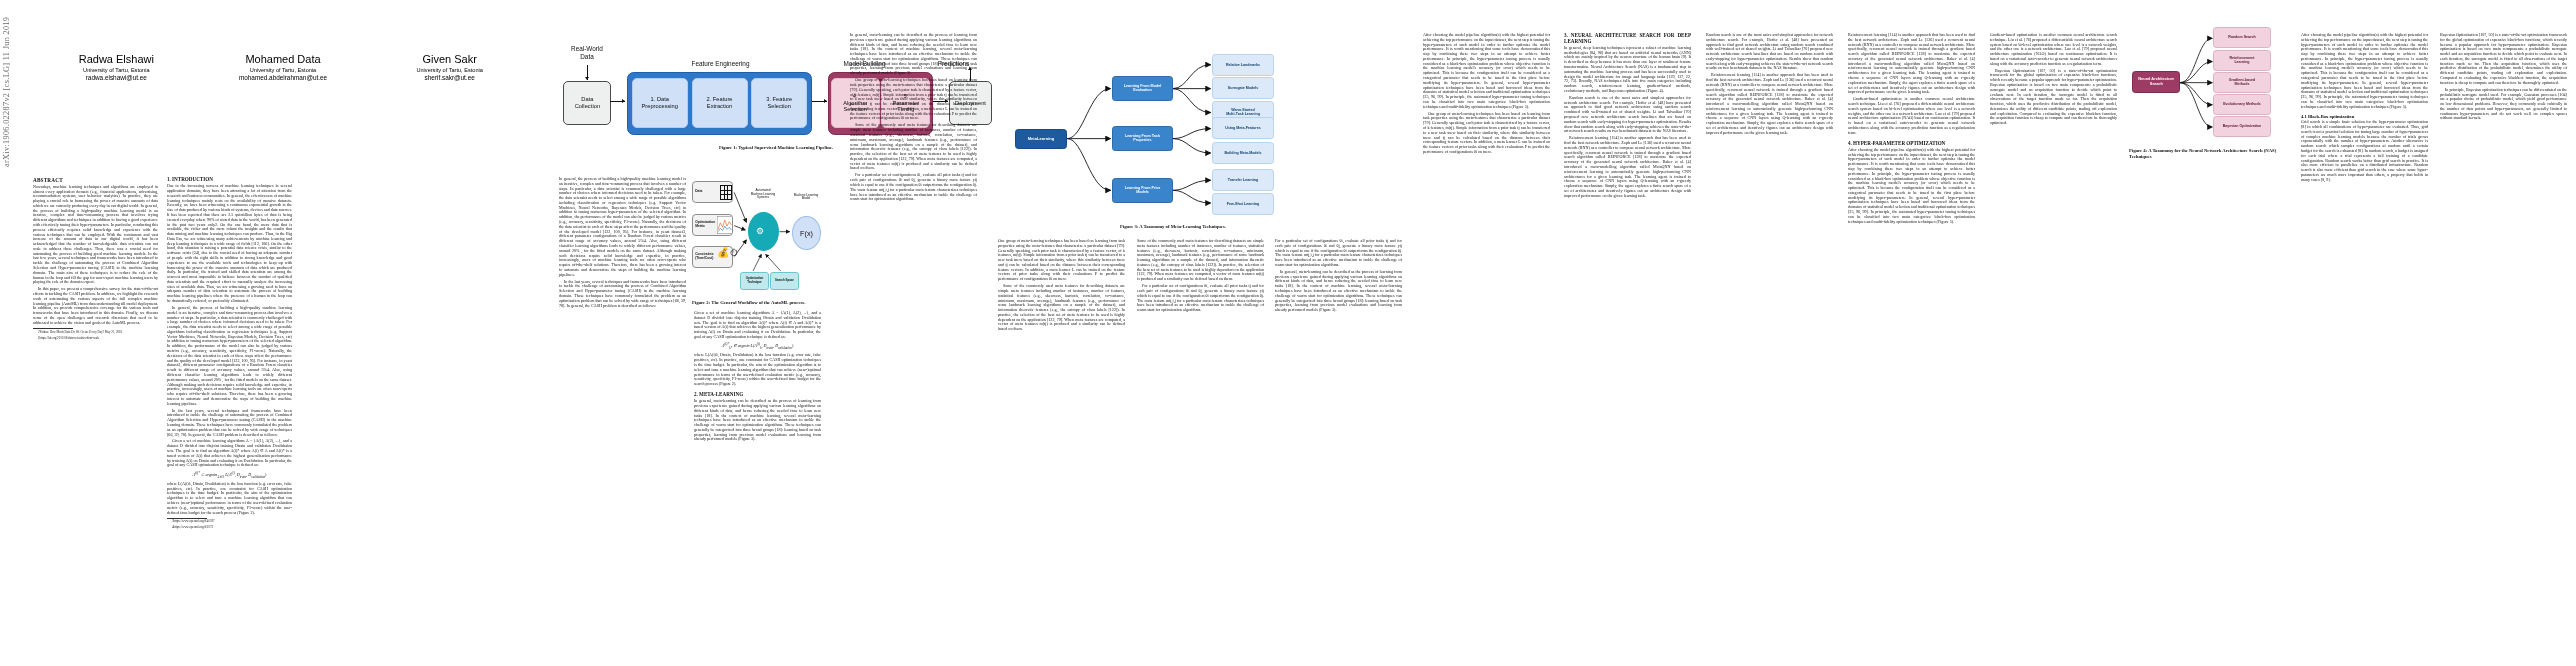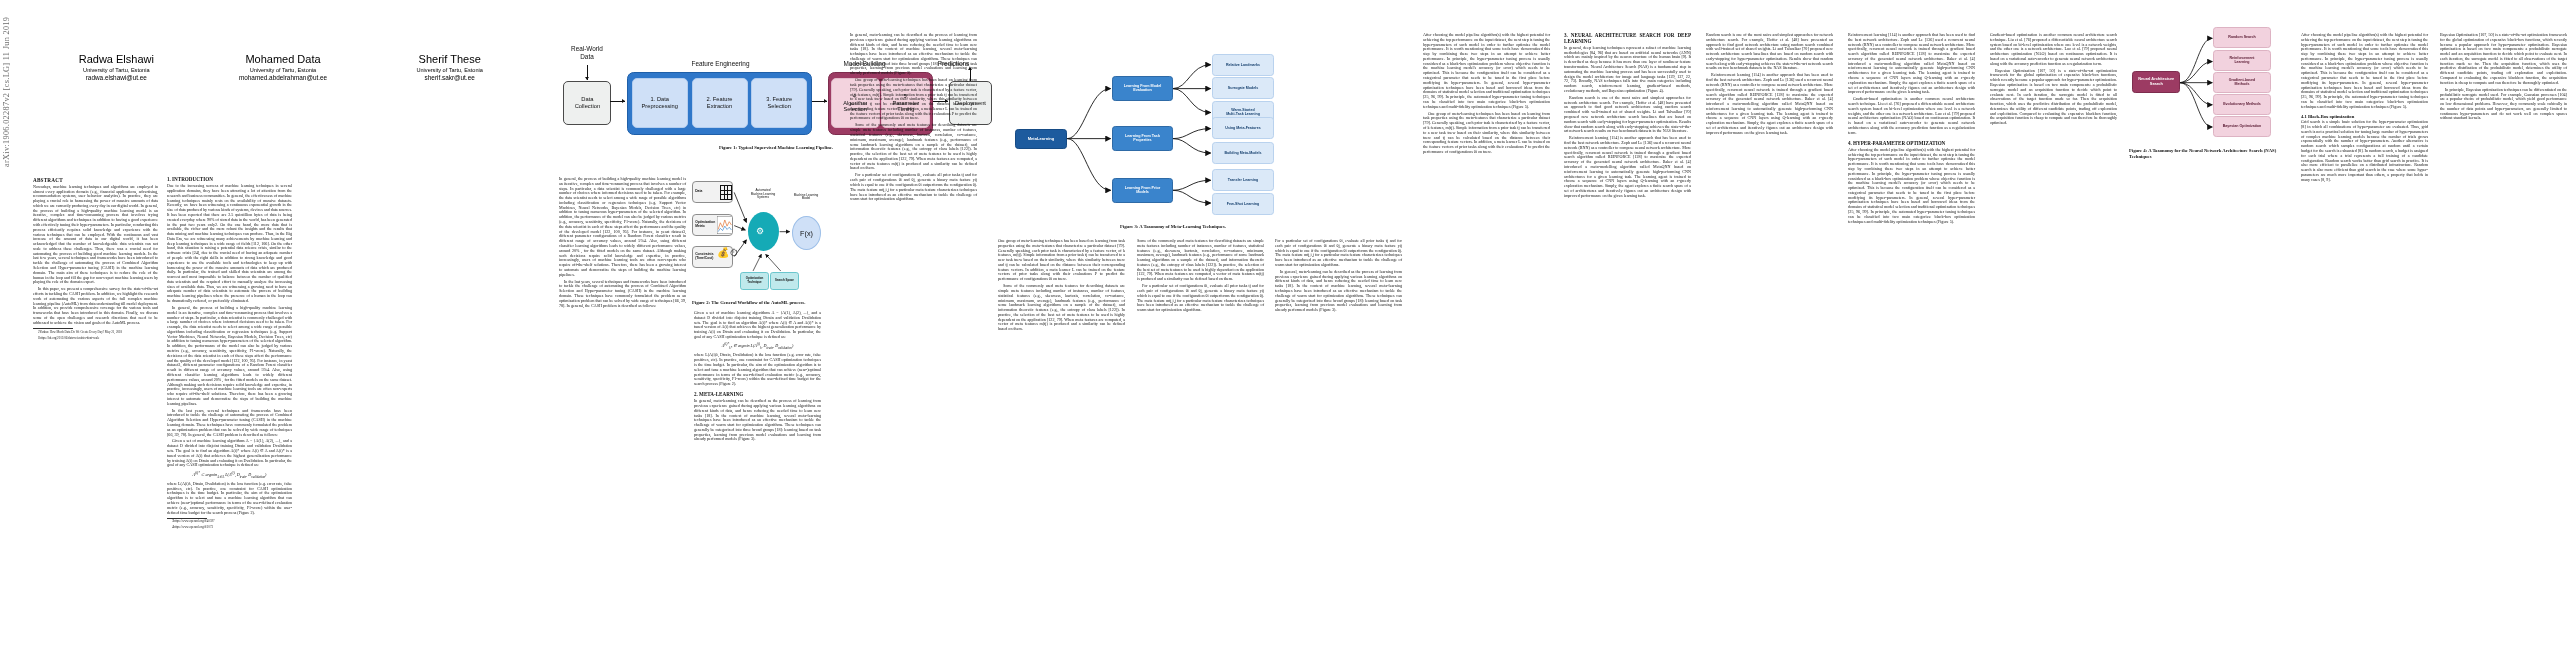--- a/index.html
+++ b/index.html
@@ -106,21 +106,21 @@
         <div class="nm">Radwa Elshawi</div>
         <div class="af">University of Tartu, Estonia</div>
         <div class="em">radwa.elshawi@ut.ee</div>
       </div>
       <div class="author">
         <div class="nm">Mohamed Data</div>
         <div class="af">University of Tartu, Estonia</div>
         <div class="em">mohamed.abdelrahman@ut.ee</div>
       </div>
       <div class="author">
-        <div class="nm">Sherif These</div>
+        <div class="nm">Given Sakr</div>
         <div class="af">University of Tartu, Estonia</div>
         <div class="em">sherif.sakr@ut.ee</div>
       </div>
     </div>
   </div>
 
   <div class="col" style="left:33px;top:177px;width:125px;height:478px;">
     <div class="h-abs">ABSTRACT</div>
     <p class="noind">Nowadays, machine learning techniques and algorithms are employed in almost every application domain (e.g., financial applications, advertising, recommendation systems, user behavior analytics). In practice, they are playing a crucial role in harnessing the power of massive amounts of data which we are currently producing every day in our digital world. In general, the process of building a high-quality machine learning model is an iterative, complex and time-consuming process that involves trying different algorithms and techniques in addition to having a good experience with effectively tuning their hyper-parameters. In particular, conducting this process efficiently requires solid knowledge and experience with the various techniques that can be employed. With the continuous and vast increase of the amount of data in our digital world, it has been acknowledged that the number of knowledgeable data scientists can not scale to address these challenges. Thus, there was a crucial need for automating the process of building good machine learning models. In the last few years, several techniques and frameworks have been introduced to tackle the challenge of automating the process of Combined Algorithm Selection and Hyper-parameter tuning (CASH) in the machine learning domain. The main aim of these techniques is to reduce the role of the human in the loop and fill the gap for non-expert machine learning users by playing the role of the domain expert.</p>
     <p>In this paper, we present a comprehensive survey for the state-of-the-art efforts in tackling the CASH problem. In addition, we highlight the research work of automating the various aspects of the full complex machine learning pipeline (AutoML) from data understanding till model deployment. In addition, we provide comprehensive coverage for the various tools and frameworks that have been introduced in this domain. Finally, we discuss some of the open challenges and research directions that need to be addressed to achieve the vision and goals of the AutoML process.</p>

